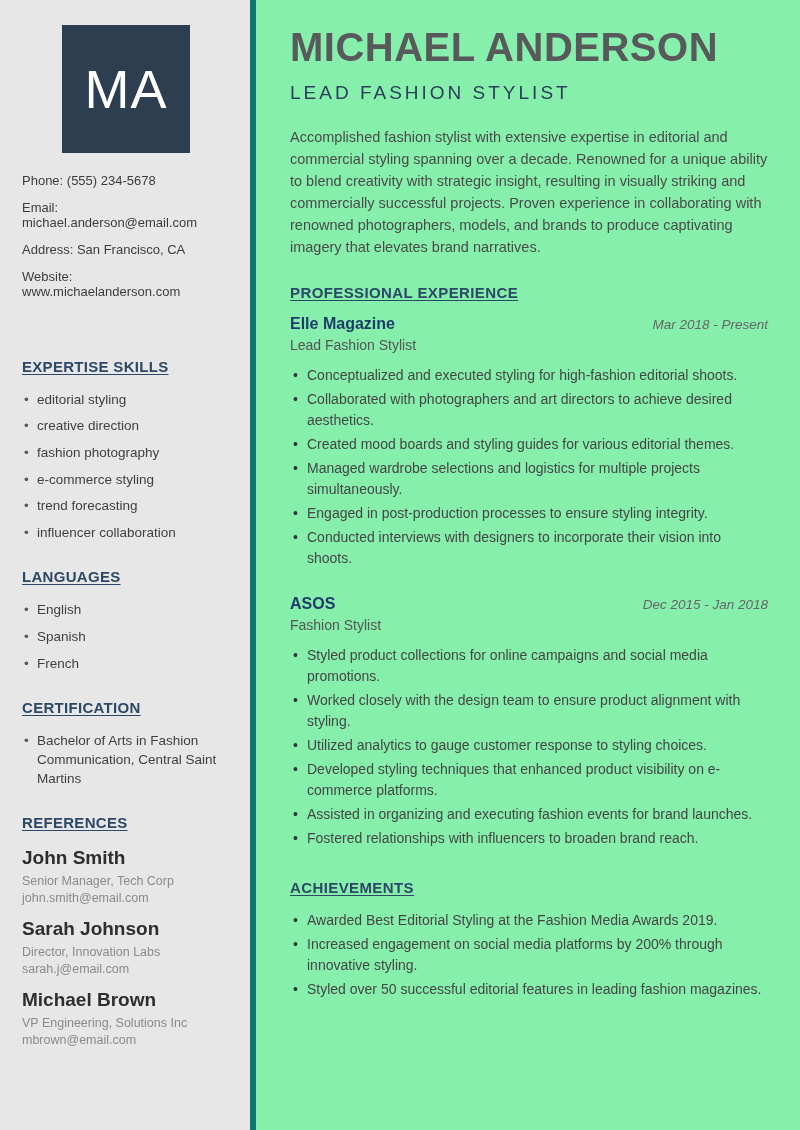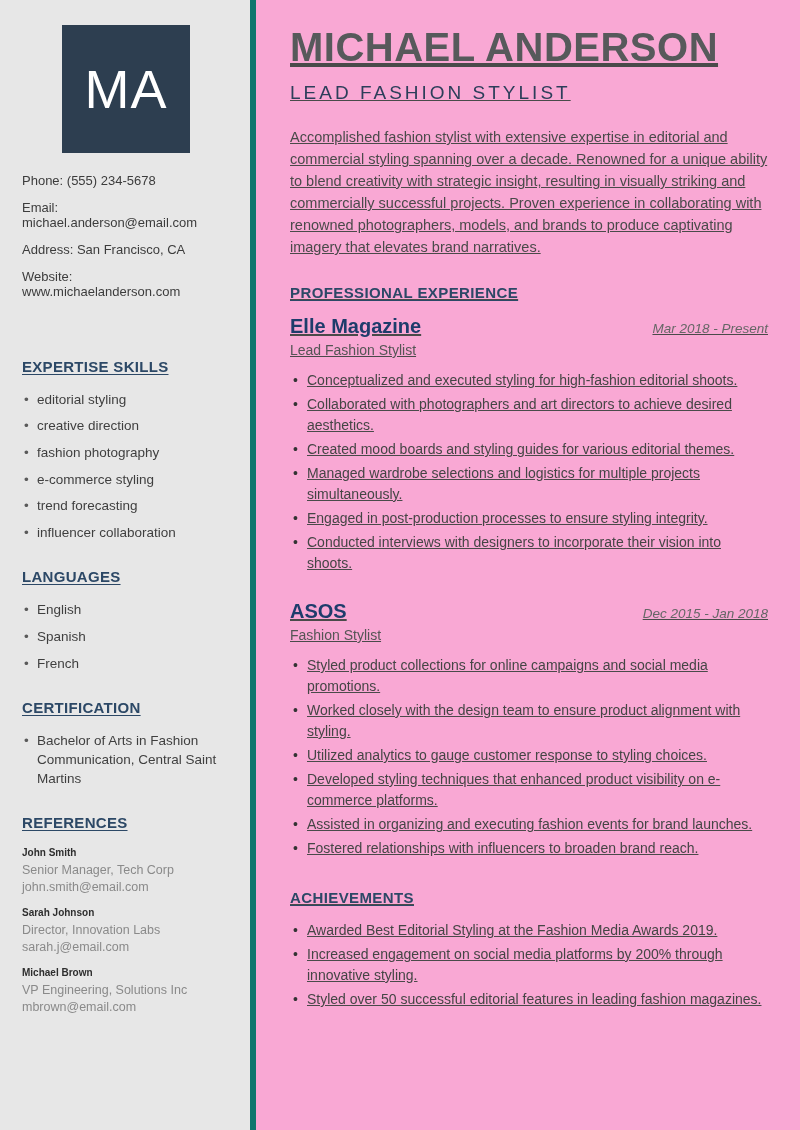--- a/index.html
+++ b/index.html
@@ -36,43 +36,43 @@
   }
   .side-list { list-style:none; }
   .side-list li {
     position:relative; padding-left:15px;
     font-size:13.5px; color:#3f3f3f; line-height:1.38;
     margin-bottom:8px;
   }
   .side-list li::before { content:"\2022"; position:absolute; left:2px; color:#5a5a5a; }
 
   .ref-entry { margin-bottom:11px; }
-  .ref-name { font-size:10px; font-weight:bold; color:#2e2e2e; margin-bottom:4px; }
+  .ref-name { font-size:19px; font-weight:bold; color:#2e2e2e; margin-bottom:4px; }
   .ref-meta { font-size:12.5px; color:#8a8a8a; line-height:1.35; }
 
   
-  .main { flex:1; padding:26px 32px 0 34px; background:#f9a8d4;text-decoration:underline; }
+  .main { flex:1; padding:26px 32px 0 34px; background:#86efac; }
   .name {
     font-size:40px; font-weight:bold; color:#57595b;
     letter-spacing:0.5px; line-height:1.05;
   }
   .job-title {
     margin-top:14px; font-size:19px; color:#2c3e5a;
     letter-spacing:3px;
   }
   .summary { margin-top:22px; font-size:14.5px; line-height:22px; color:#4a4a4a; }
 
   .main-heading {
     margin-top:26px; font-size:15px; font-weight:bold; color:#2c4866;
     text-decoration:underline; text-underline-offset:2px; letter-spacing:0.4px;
   }
   .job { margin-top:14px; }
   .job.second { margin-top:26px; }
   .job-head { display:flex; justify-content:space-between; align-items:baseline; }
-  .company { font-size:20px; font-weight:bold; color:#1e3c6b; }
+  .company { font-size:16px; font-weight:bold; color:#1e3c6b; }
   .dates { font-size:13.5px; font-style:italic; color:#666666;text-align:center; }
   .role { margin-top:4px; font-size:14px; color:#555555; }
 
   .main-list { list-style:none; margin-top:12px; }
   .main-list li {
     position:relative; padding-left:17px;
     font-size:14px; color:#454545; line-height:21px;
     margin-bottom:3px;
   }
   .main-list li::before { content:"\2022"; position:absolute; left:3px; color:#333333; }

